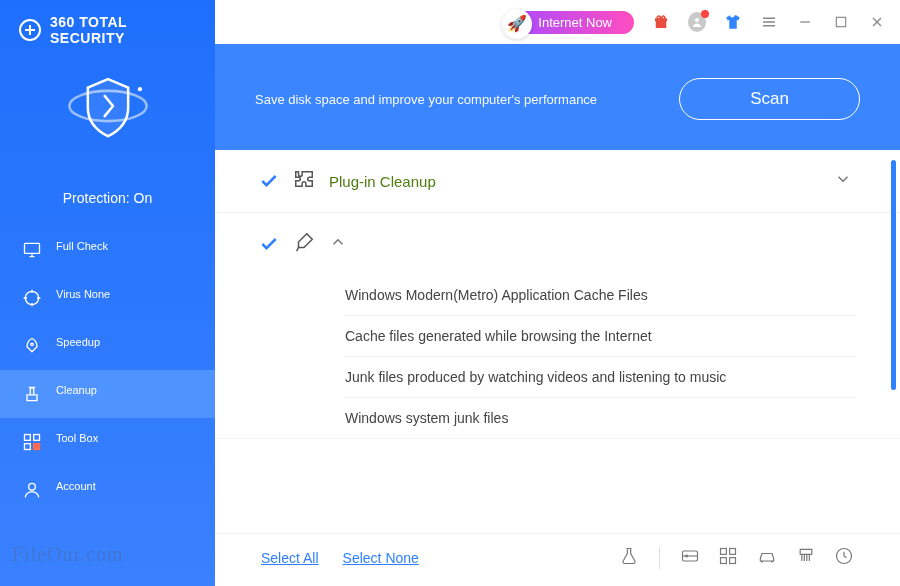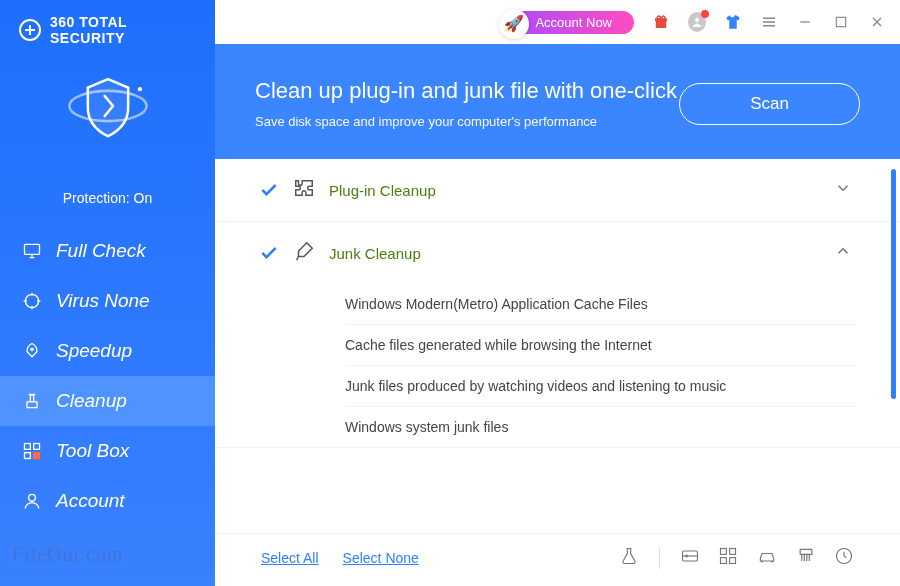--- a/index.html
+++ b/index.html
@@ -7,21 +7,21 @@
   .app { display: flex; width: 900px; height: 586px; position: relative; }
 
   
   .sidebar { width: 215px; background: linear-gradient(180deg,#1e6ffc 0%,#3a81ff 100%); color: #fff; display: flex; flex-direction: column; }
   .brand { display: flex; align-items: center; gap: 8px; padding: 14px 18px 10px; }
   .brand-logo svg { display:block; }
   .brand-text { font-weight: 700; font-size: 14px; letter-spacing: .5px; }
   .shield-wrap { text-align: center; padding: 8px 0 4px; }
   .status { text-align: center; font-size: 14px; padding: 6px 0 20px; margin-top: 28px; }
   .nav { display: flex; flex-direction: column; }
-  .nav-item { display: flex; align-items: center; gap: 14px; padding: 14px 22px; font-size: 19px; cursor: pointer; color:#fff;font-style:italic; }
+  .nav-item { display: flex; align-items: flex-start; gap: 14px; padding: 14px 22px; font-size: 11px; cursor: pointer; color:#fff; }
   .nav-item.active { background: #4e93ff; }
   .nav-icon { width: 20px; display:flex; justify-content:center; }
   .watermark { position: absolute; left: 12px; bottom: 20px; font-size: 20px; color: rgba(90,90,90,.28); font-family: Georgia, serif; letter-spacing:1px; pointer-events:none; }
 
   
   .content { flex: 1; display: flex; flex-direction: column; background:#fff; position:relative; }
 
   
   .titlebar { height: 44px; display: flex; align-items: center; justify-content: flex-end; gap: 18px; padding: 0 14px; }
   .upgrade-pill { position:relative; display:flex; align-items:center; gap:8px; background: linear-gradient(90deg,#a84bff,#ff4dbf); color:#fff; padding: 4px 22px 4px 30px; border-radius: 14px; font-size: 13px; cursor:pointer; }
@@ -143,21 +143,21 @@
         <span>Account</span>
       </div>
     </nav>
   </div>
 
   <div class="content">
 
     <div class="titlebar">
       <div class="upgrade-pill">
         <span class="upgrade-rocket">🚀</span>
-        <span>Account Now</span>
+        <span>Internet Now</span>
       </div>
       <span class="tb-ico gift">
           <svg width="20" height="20" viewBox="0 0 24 24" fill="currentColor">
             <path d="M20 7h-2.2c.1-.3.2-.6.2-1 0-1.7-1.3-3-3-3-1 0-1.9.5-2.5 1.3L12 5l-.5-.7C10.9 3.5 10 3 9 3 7.3 3 6 4.3 6 6c0 .4.1.7.2 1H4v4h1v9h14v-9h1V7zM9 5c.6 0 1 .4 1 1s-.4 1-1 1-1-.4-1-1 .4-1 1-1zm6 0c.6 0 1 .4 1 1s-.4 1-1 1-1-.4-1-1 .4-1 1-1z"></path>
           </svg>
         </span>
       <span class="tb-ico">
           <span class="avatar">
             <svg width="12" height="12" viewBox="0 0 24 24" fill="#fff">
               <circle cx="12" cy="8" r="4"></circle>
@@ -187,21 +187,20 @@
         </span>
       <span class="tb-ico">
           <svg width="16" height="16" viewBox="0 0 24 24" stroke="currentColor" stroke-width="2">
             <path d="M6 6l12 12M18 6l-12 12"></path>
           </svg>
         </span>
     </div>
 
     <div class="hero">
       <div class="hero-txt">
-        <h1>Clean up plug-in and junk file with one-click</h1>
         <p>Save disk space and improve your computer's performance</p>
       </div>
       <button class="scan-btn">Scan</button>
     </div>
 
     <div class="scroll">
       <div class="group">
         <div class="group-head">
           <span class="check">
               <svg width="20" height="20" viewBox="0 0 24 24" fill="none" stroke="currentColor" stroke-width="3">
@@ -221,21 +220,20 @@
       <div class="group">
         <div class="group-head">
           <span class="check">
               <svg width="20" height="20" viewBox="0 0 24 24" fill="none" stroke="currentColor" stroke-width="3">
                 <path d="M4 12l5 5L20 6"></path>
               </svg>
             </span>
           <span class="group-icon"><svg width="22" height="22" viewBox="0 0 24 24" fill="none" stroke="currentColor" stroke-width="1.6">
                 <path d="M15 3l6 6-9 9H6v-6zM6 18l-2 4"></path>
               </svg></span>
-          <span class="group-title">Junk Cleanup</span>
           <span class="chevron"><svg width="18" height="18" viewBox="0 0 24 24" fill="none" stroke="currentColor" stroke-width="2">
                 <path d="M6 15l6-6 6 6"></path>
               </svg></span>
         </div>
         <div class="sub-list">
           <div class="sub-item">Windows Modern(Metro) Application Cache Files</div>
           <div class="sub-item">Cache files generated while browsing the Internet</div>
           <div class="sub-item">Junk files produced by watching videos and listening to music</div>
           <div class="sub-item">Windows system junk files</div>
         </div>

